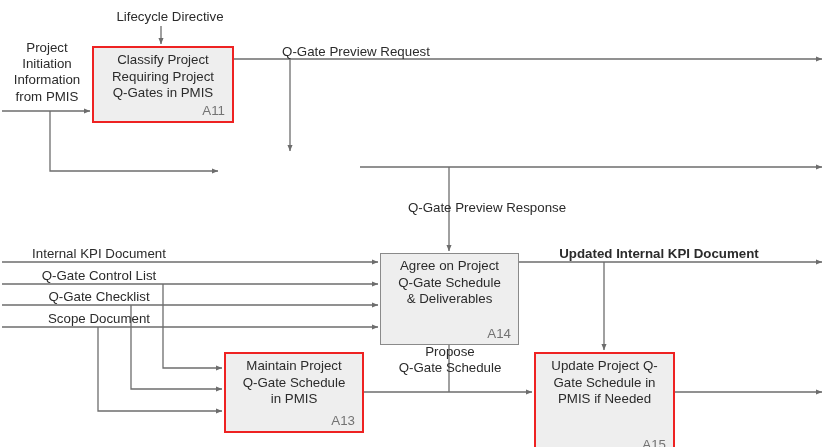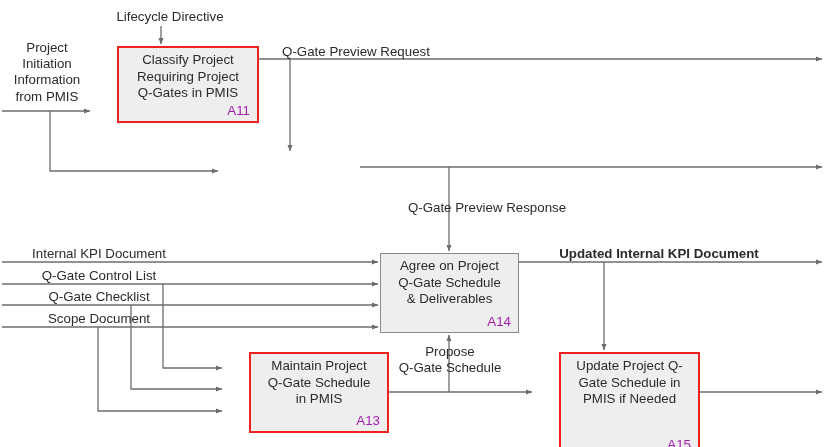--- a/index.html
+++ b/index.html
@@ -28,40 +28,39 @@
     box-sizing: border-box;
     background: #eeeeee;
     display: block;
     z-index: 3;
   }
   .activity-box.plain {
     border: 1px solid #8a8a8a;
   }
   .activity-box.highlight {
     border: 2px solid #ee2222;
-    margin-left: 25px;
   }
   .activity-title {
     position: absolute;
     left: 0;
     right: 0;
     top: 4px;
     text-align: center;
     font-size: 13.3px;
     line-height: 16.6px;
     color: #2b2b2b;
     white-space: pre-line;
   }
   .activity-code {
     position: absolute;
     right: 7px;
     bottom: 2px;
     font-size: 13.3px;
     line-height: 16px;
-    color: #a21caf;
+    color: #737373;
   }
   .wire-label {
     position: absolute;
     font-size: 13.3px;
     line-height: 16.2px;
     color: #2b2b2b;
     white-space: pre-line;
     z-index: 4;
     text-align: center;
   }
@@ -130,21 +129,21 @@
   </div>
 
 
   <div class="activity-box highlight" style="left:224px; top:352px; width:140px; height:81px;">
     <div class="activity-title">Maintain Project
 Q-Gate Schedule
 in PMIS</div>
     <div class="activity-code">A13</div>
   </div>
 
-  <div class="activity-box plain" style="left:380px; top:253px; width:139px; height:80px;">
+  <div class="activity-box plain" style="left:380px; top:253px; width:139px; height:92px;">
     <div class="activity-title">Agree on Project
 Q-Gate Schedule
 &amp; Deliverables</div>
     <div class="activity-code">A14</div>
   </div>
 
   <div class="activity-box highlight" style="left:534px; top:352px; width:141px; height:105px;">
     <div class="activity-title">Update Project Q-
 Gate Schedule in
 PMIS if Needed</div>

